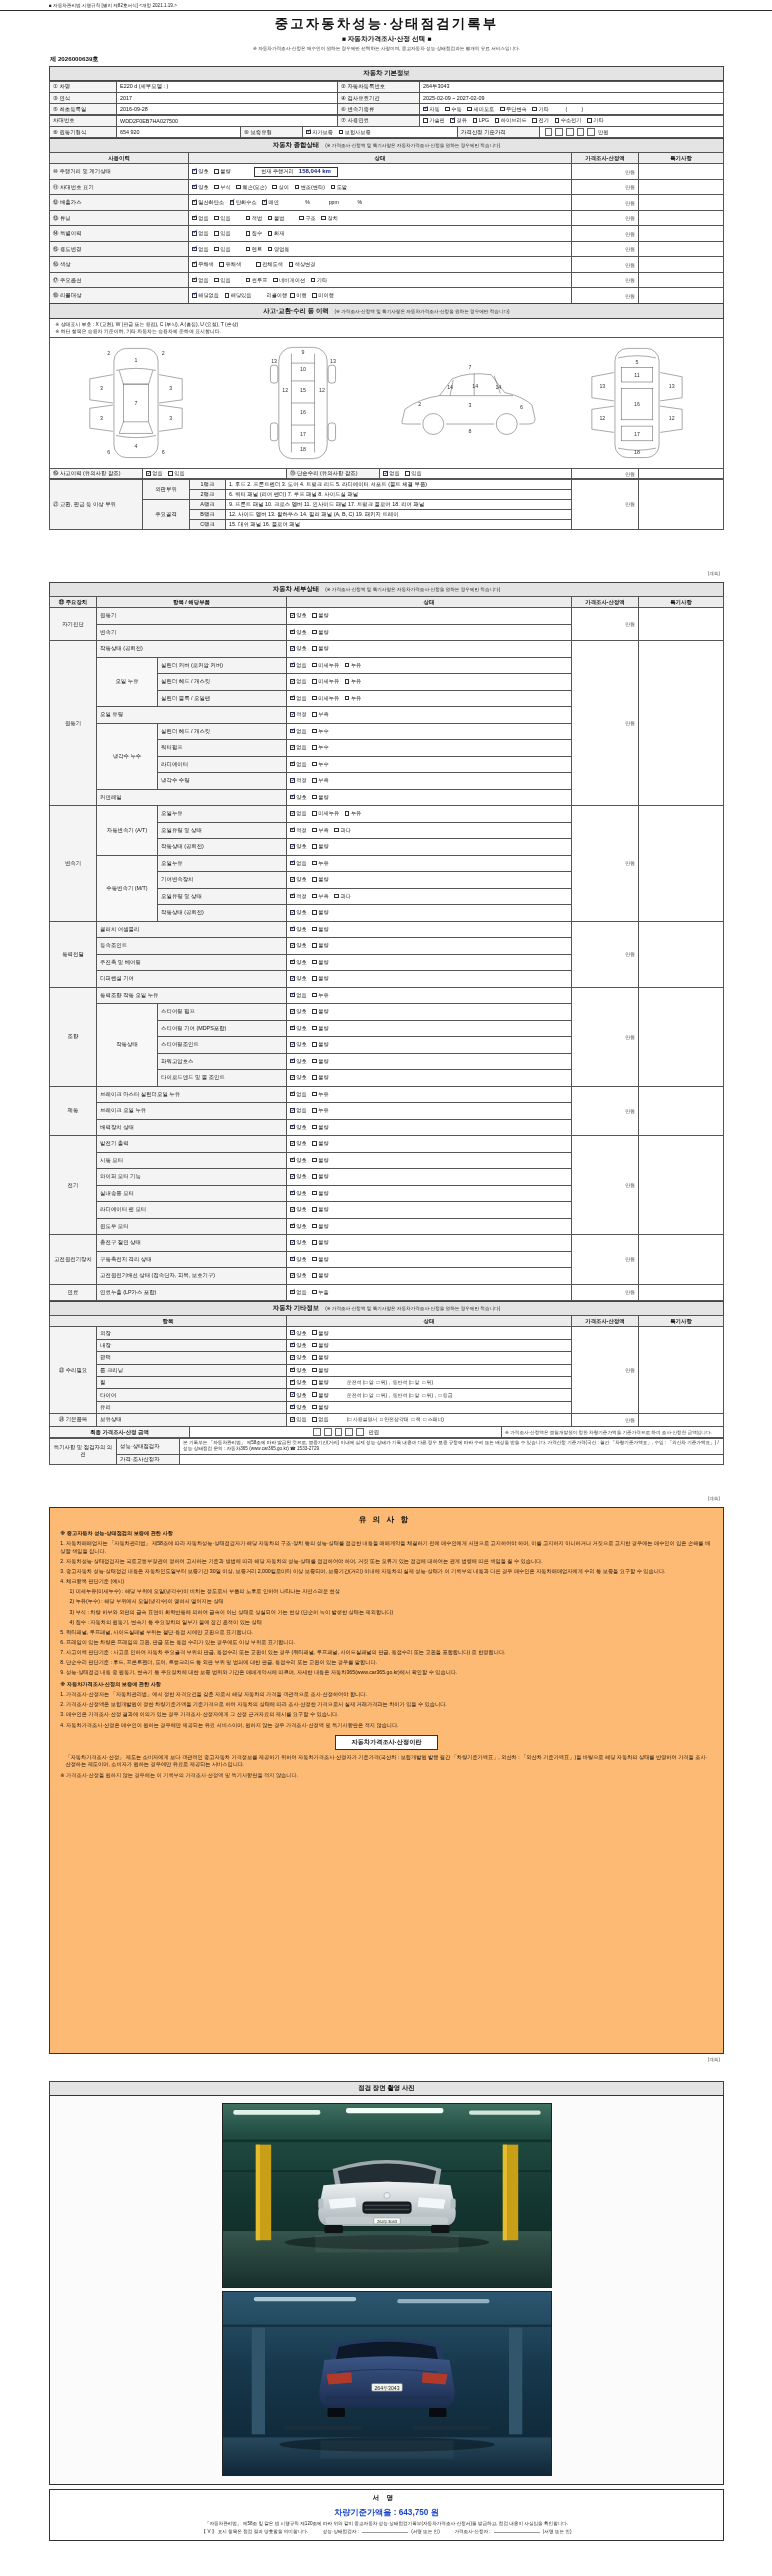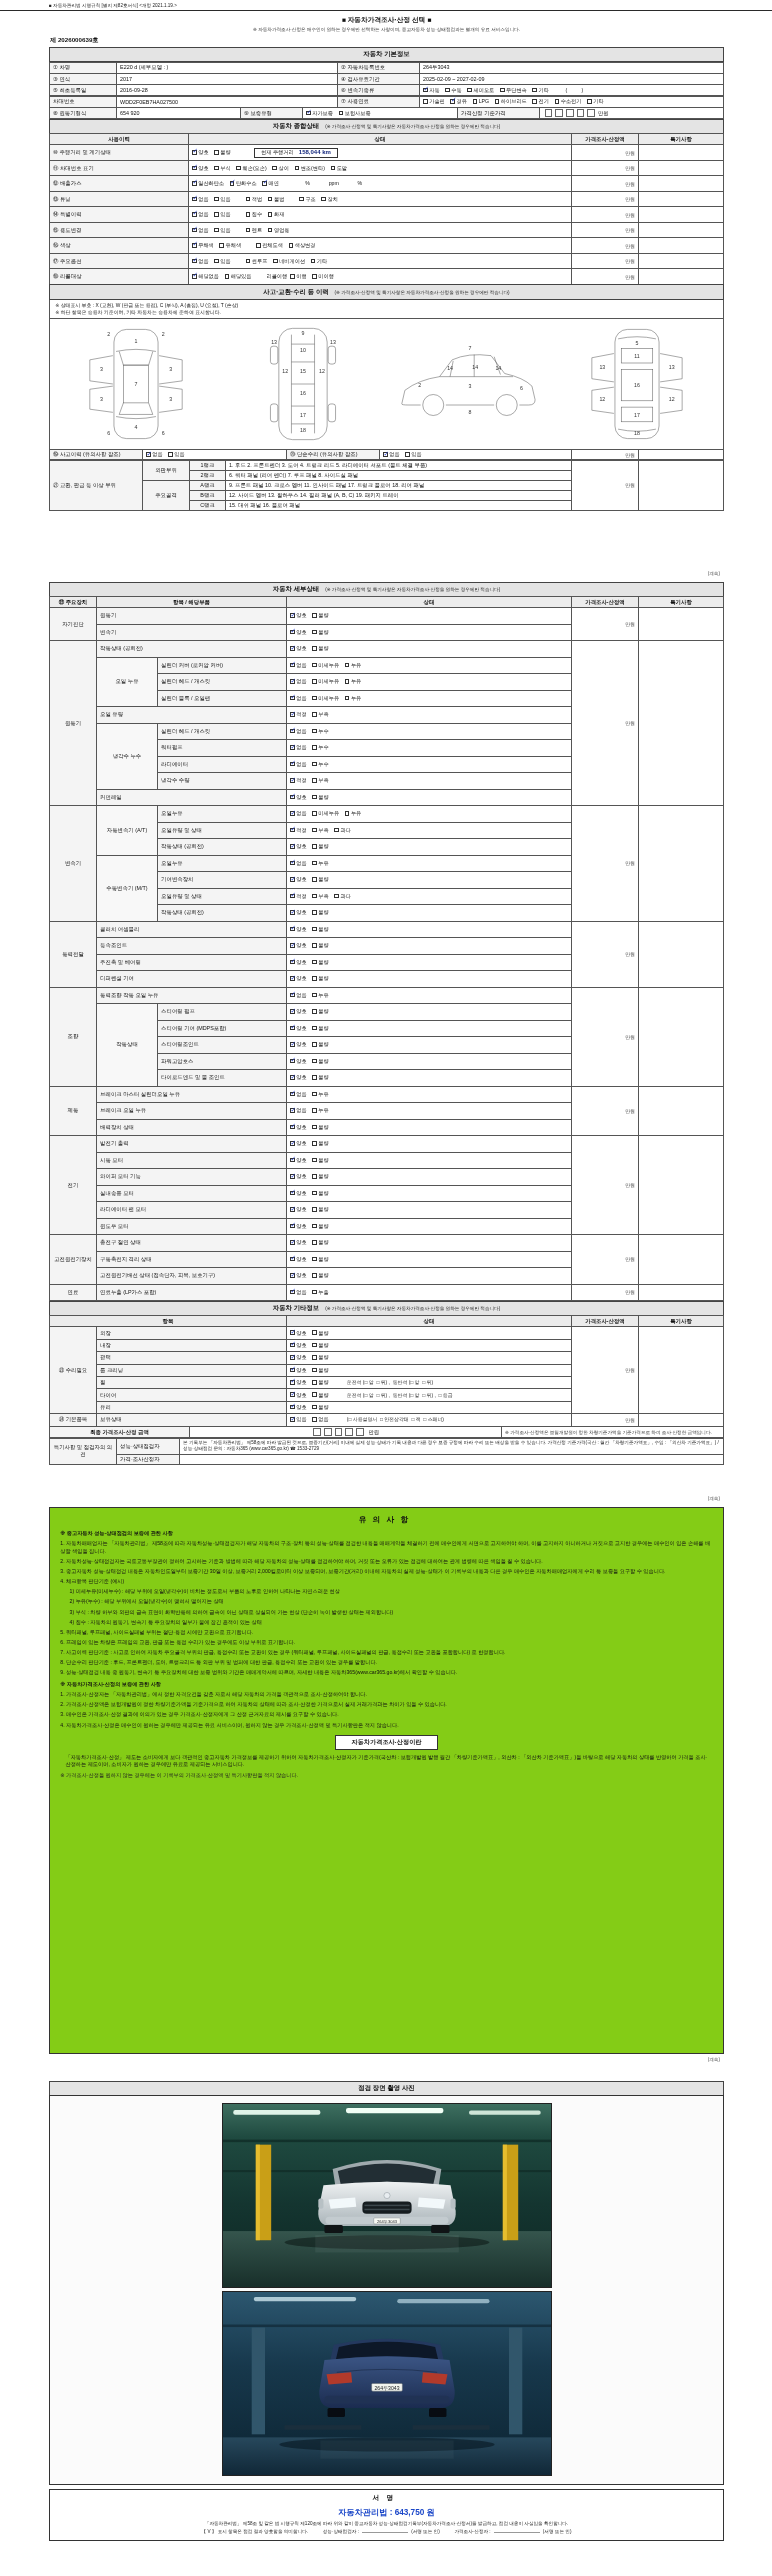--- a/index.html
+++ b/index.html
@@ -3,21 +3,21 @@
 <meta charset="utf-8">
 <style>
   *{margin:0;padding:0;box-sizing:border-box}
   html,body{width:773px;height:2576px;background:#ffffff;overflow:hidden;
     font-family:"Liberation Sans","DejaVu Sans",sans-serif;color:#111}
   .topnote{position:absolute;top:2.6px;left:49px;font-size:4.6px;color:#222}
   .toprule{position:absolute;top:9.8px;left:0;width:773px;border-top:0.8px solid #2a2a2a}
   .block{position:absolute;left:49px;width:675px}
   .b1{top:14.4px}
   .b2{top:582px}
-  .b3{top:1507px;height:547px;border:0.7px solid #333;padding:6.2px 10.3px;background:#84cc16}
+  .b3{top:1507px;height:547px;border:0.7px solid #333;padding:6.2px 10.3px;background:#fdba74}
   .b4{top:2081px}
   .cont{position:absolute;right:52px;font-size:4.6px;color:#444}
   .c1{top:571px}.c2{top:1496px}.c3{top:2057px}
   .title{text-align:center;font-size:13.4px;font-weight:bold;letter-spacing:2.1px;padding-top:1px}
   .subtitle{text-align:center;font-size:6.7px;font-weight:bold;margin-top:2.1px}
   .titlenote{text-align:center;font-size:4.6px;color:#333;margin-top:1.5px}
   .docno{font-size:6.2px;font-weight:bold;margin:4.1px 0 2.6px 1px}
   .secbar{background:#e4e4e4;border:0.6px solid #444;text-align:center;font-weight:bold;
     font-size:6.4px;padding:2.1px 0;margin-top:-0.5px}
   .secnote{font-weight:normal;font-size:4.6px;margin-left:4.1px;color:#222}
@@ -71,20 +71,21 @@
   .sig{margin-left:13.4px}
   .sigspace{display:inline-block;width:46px;border-bottom:0.5px solid #999;height:4.1px;margin:0 3.1px}
 </style>
 </head>
 <body>
 
 <div class="topnote">■ 자동차관리법 시행규칙 [별지 제82호서식] &lt;개정 2021.1.19.&gt;</div>
 <div class="toprule"></div>
 
 <section class="block b1">
+  <div class="title">중고자동차성능·상태점검기록부</div>
   <div class="subtitle">■ 자동차가격조사·산정 선택 ■</div>
   <div class="titlenote">※ 자동차가격조사·산정은 매수인이 원하는 경우에만 선택하는 사항이며, 중고자동차 성능·상태점검과는 별개의 유료 서비스입니다.</div>
   <div class="docno">제 2026000639호</div>
 
   <div class="secbar">
     <span>자동차 기본정보</span>
   </div>
   <div id="basicWrap">
       <table class="fixed">
         <tbody>
@@ -810,21 +811,21 @@
         <rect x="204" y="228" width="34" height="18" rx="3" fill="#080c12"></rect>
         <rect x="402" y="228" width="34" height="18" rx="3" fill="#080c12"></rect>
       </g>
       <rect x="190" y="292" width="260" height="36" fill="#a9c4d4" opacity="0.06"></rect>
     </svg>
   </div>
 
   <div class="signbox">
     <div class="signtitle">서명</div>
     <div class="fee">
-      <span>자동차관리법 :</span>
+      <span>차량기준가액을 :</span>
       <span>643,750 원</span>
     </div>
     <div class="signline">「자동차관리법」 제58조 및 같은 법 시행규칙 제120조에 따라 위와 같이 중고자동차 성능·상태점검기록부(자동차가격조사·산정서)를 발급하고, 점검 내용이 사실임을 확인합니다.</div>
     <div class="signline2">
       <span>【 V 】 표시 항목은 점검 결과 양호함을 의미합니다.</span>
       <span class="sig">
         <span>성능·상태점검자 :</span><span class="sigspace"></span><span>(서명 또는 인)</span>
       </span>
       <span class="sig">
         <span>가격조사·산정자 :</span><span class="sigspace"></span><span>(서명 또는 인)</span>

